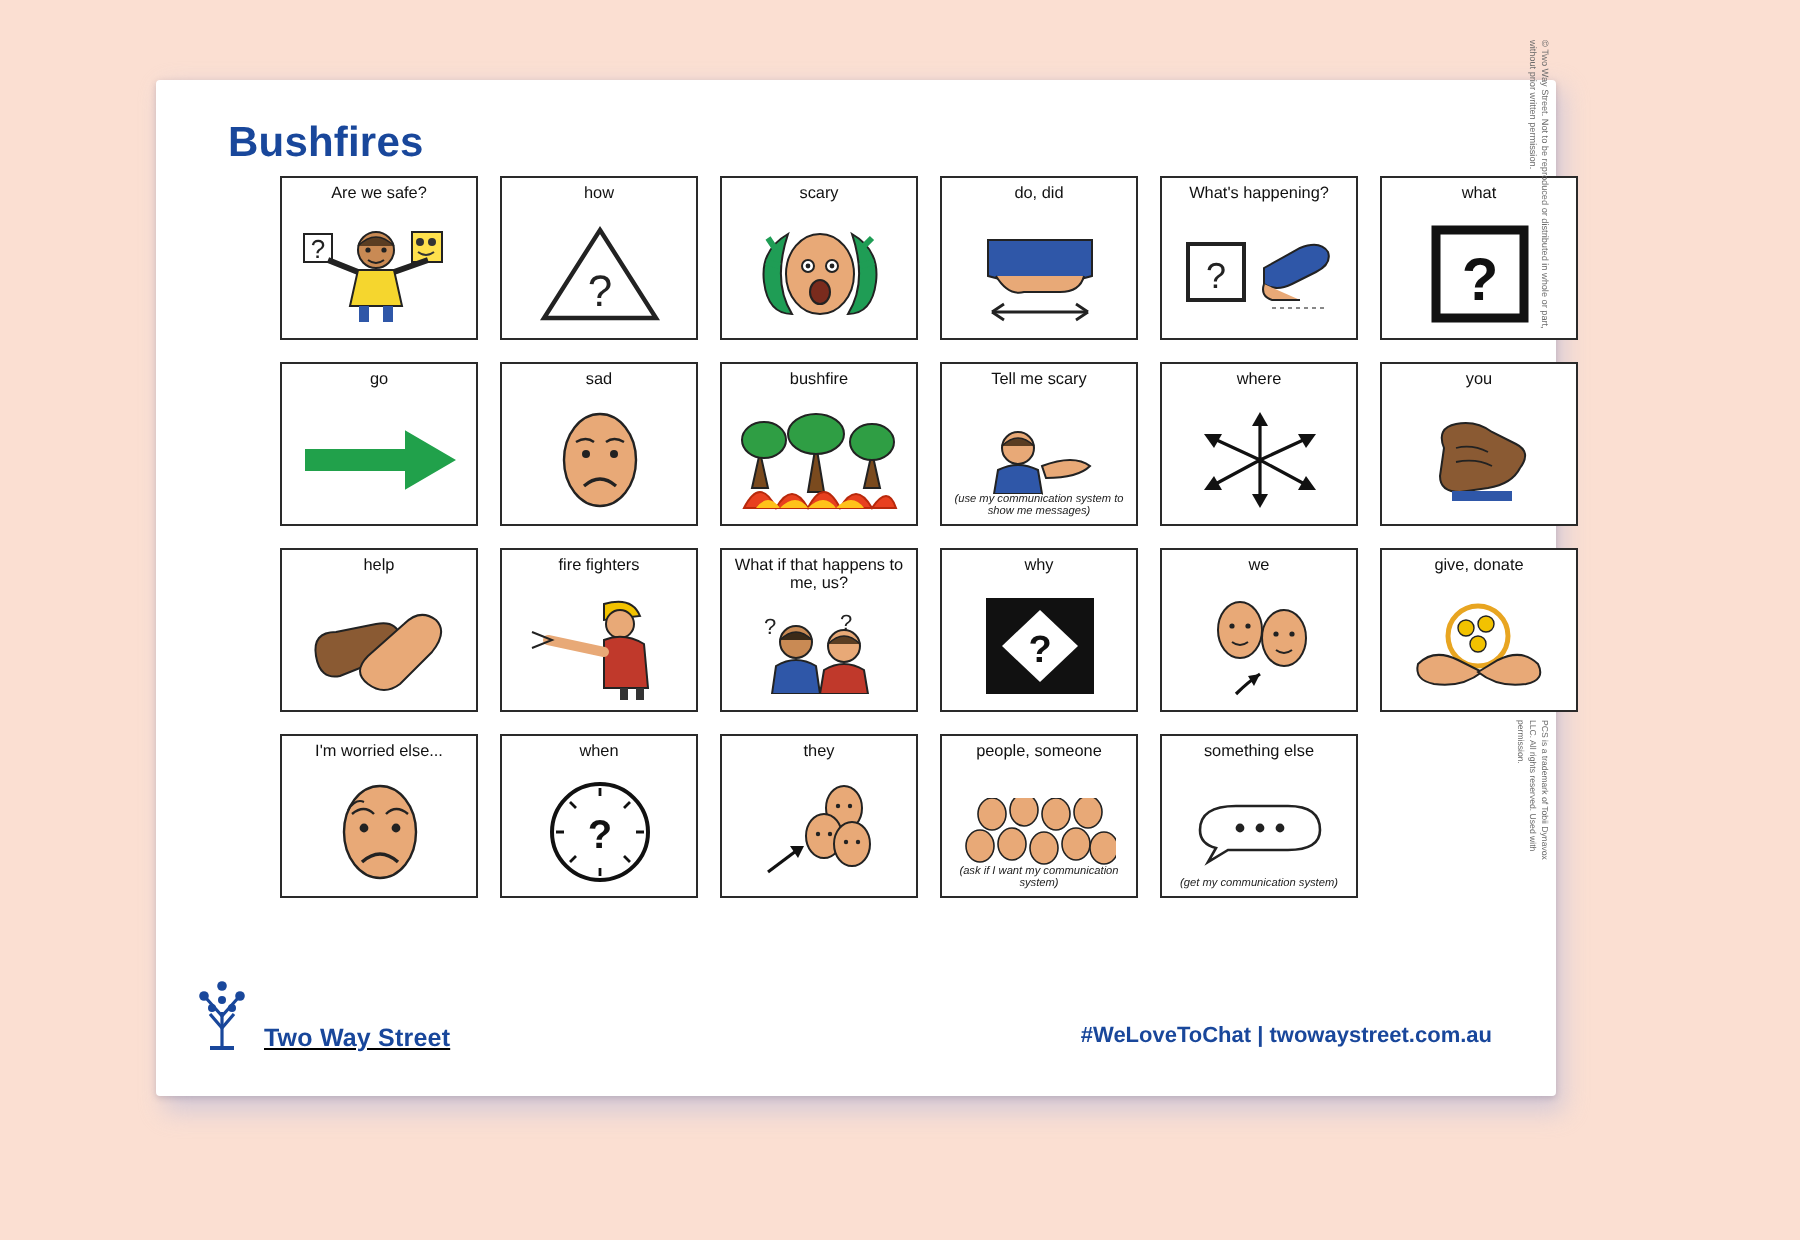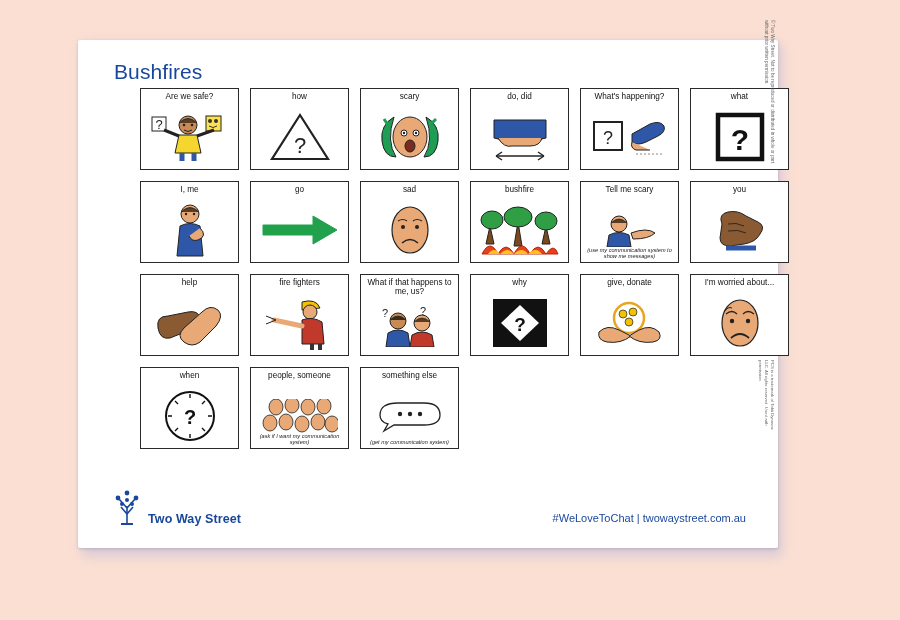--- a/index.html
+++ b/index.html
@@ -32,21 +32,21 @@
     height: 508px;
     background: #ffffff;
     border-radius: 2px;
     box-shadow: 0 1px 3px rgba(90,80,110,0.25);
   }
   .title {
     position: absolute;
     left: 36px;
     top: 20px;
     font-size: 21px;
-    font-weight: normal;
+    font-weight: bold;
     color: #19479b;
     letter-spacing: 0.1px;
   }
   .grid {
     position: absolute;
     left: 62px;
     top: 48px;
     display: grid;
     grid-template-columns: repeat(6, 99px);
     grid-template-rows: repeat(5, 82px);
@@ -87,38 +87,39 @@
     right: 0;
     font-size: 5.6px;
     font-style: italic;
     text-align: center;
     color: #222;
     line-height: 1.18;
     padding: 0 3px;
   }
   .footer-logo {
     position: absolute;
-    left: 34px;
+    left: 18px;
     top: 448px;
     display: flex;
     align-items: flex-end;
     gap: 6px;
+    text-decoration: underline;
   }
   .logo-text {
     font-size: 12.5px;
     font-weight: bold;
     color: #19479b;
     letter-spacing: 0.1px;
   }
   .footer-right {
     position: absolute;
     right: 32px;
     top: 472px;
     font-size: 11px;
-    font-weight: normal;
+    font-weight: bold;
     color: #19479b;
     margin-left: 28px;
   }
   .side-credit {
     position: absolute;
     right: 3px;
     top: 130px;
     width: 150px;
     transform: rotate(90deg);
     transform-origin: right top;
@@ -230,33 +231,20 @@
     <div class="cell">
       <div class="cell-label">what</div>
       <div class="cell-art">
         <svg width="52" height="50" viewBox="0 0 52 50">
           <rect x="4" y="3" width="44" height="44" fill="#fff" stroke="#111" stroke-width="4.5"></rect>
           <text x="26" y="38" font-size="30" text-anchor="middle" fill="#111" font-family="Liberation Sans" font-weight="bold">?</text>
         </svg>
       </div>
     </div>
 
-    <div class="cell">
-      <div class="cell-label">I, me</div>
-      <div class="cell-art">
-        <svg width="52" height="56" viewBox="0 0 52 56">
-          <circle cx="26" cy="12" r="9" fill="#e8a977" stroke="#222"></circle>
-          <path d="M17 10 Q26 1 35 10" fill="#5a3d22" stroke="#222" stroke-width="0.8"></path>
-          <circle cx="22" cy="12" r="1.2" fill="#222"></circle>
-            <circle cx="30" cy="12" r="1.2" fill="#222"></circle>
-          <path d="M16 24 Q26 19 36 24 L39 54 L13 54 Z" fill="#2f57a8" stroke="#222"></path>
-          <path d="M36 26 Q44 34 34 38 Q28 40 25 34" fill="#e8a977" stroke="#222"></path>
-        </svg>
-      </div>
-    </div>
 
     <div class="cell">
       <div class="cell-label">go</div>
       <div class="cell-art">
         <svg width="78" height="34" viewBox="0 0 78 34">
           <path d="M2 12 L52 12 L52 3 L76 17 L52 31 L52 22 L2 22 Z" fill="#21a14b" stroke="#21a14b"></path>
         </svg>
       </div>
     </div>
 
@@ -295,20 +283,38 @@
         <svg width="62" height="34" viewBox="0 0 62 34">
           <circle cx="20" cy="11" r="8" fill="#e8a977" stroke="#222"></circle>
           <path d="M12 10 Q20 2 28 10" fill="#5a3d22" stroke="#222" stroke-width="0.7"></path>
           <path d="M10 22 Q20 17 30 22 L32 34 L8 34 Z" fill="#2f57a8" stroke="#222"></path>
           <path d="M32 20 Q48 14 56 20 Q50 26 34 26 Z" fill="#e8a977" stroke="#222"></path>
         </svg>
         <div class="sub-note">(use my communication system to show me messages)</div>
       </div>
     </div>
 
+    <div class="cell">
+      <div class="cell-label">where</div>
+      <div class="cell-art">
+        <svg width="64" height="52" viewBox="0 0 64 52">
+          <g stroke="#111" stroke-width="1.6" fill="none">
+            <path d="M32 26 L32 4 M32 26 L32 48 M32 26 L6 14 M32 26 L58 14 M32 26 L6 40 M32 26 L58 40"></path>
+          </g>
+          <g fill="#111">
+            <path d="M32 2 l4 7 l-8 0 Z"></path>
+            <path d="M32 50 l4 -7 l-8 0 Z"></path>
+            <path d="M4 13 l9 0 l-4 7 Z"></path>
+            <path d="M60 13 l-9 0 l4 7 Z"></path>
+            <path d="M4 41 l9 0 l-4 -7 Z"></path>
+            <path d="M60 41 l-9 0 l4 -7 Z"></path>
+          </g>
+        </svg>
+      </div>
+    </div>
 
     <div class="cell">
       <div class="cell-label">you</div>
       <div class="cell-art">
         <svg width="56" height="52" viewBox="0 0 56 52">
           <path d="M10 20 Q6 10 16 8 Q26 6 34 12 L46 18 Q54 22 48 30 Q44 38 32 40 L18 42 Q8 42 8 34 Z" fill="#8a5a33" stroke="#222"></path>
           <path d="M16 20 Q24 18 32 22 M16 27 Q26 25 34 29" stroke="#222" fill="none" stroke-width="0.9"></path>
           <path d="M14 44 L44 44" stroke="#2f57a8" stroke-width="5"></path>
         </svg>
       </div>
@@ -359,39 +365,56 @@
       <div class="cell-label">why</div>
       <div class="cell-art">
         <svg width="58" height="52" viewBox="0 0 58 52">
           <rect x="2" y="2" width="54" height="48" fill="#111"></rect>
           <path d="M29 8 L48 26 L29 44 L10 26 Z" fill="#fff"></path>
           <text x="29" y="34" font-size="19" text-anchor="middle" fill="#111" font-family="Liberation Sans" font-weight="bold">?</text>
         </svg>
       </div>
     </div>
 
+    <div class="cell">
+      <div class="cell-label">we</div>
+      <div class="cell-art">
+        <svg width="64" height="52" viewBox="0 0 64 52">
+          <ellipse cx="22" cy="18" rx="11" ry="14" fill="#e8a977" stroke="#222"></ellipse>
+          <circle cx="18" cy="16" r="1.3" fill="#222"></circle>
+            <circle cx="26" cy="16" r="1.3" fill="#222"></circle>
+          <path d="M18 24 Q22 27 26 24" stroke="#222" fill="none"></path>
+          <ellipse cx="44" cy="22" rx="11" ry="14" fill="#e8a977" stroke="#222"></ellipse>
+          <circle cx="40" cy="20" r="1.3" fill="#222"></circle>
+            <circle cx="48" cy="20" r="1.3" fill="#222"></circle>
+          <path d="M40 28 Q44 31 48 28" stroke="#222" fill="none"></path>
+          <path d="M20 50 Q26 44 32 40" stroke="#111" stroke-width="1.6" fill="none"></path>
+          <path d="M32 40 l-6 1 l3 5 Z" fill="#111"></path>
+        </svg>
+      </div>
+    </div>
 
     <div class="cell">
       <div class="cell-label">give, donate</div>
       <div class="cell-art">
         <svg width="74" height="50" viewBox="0 0 74 50">
           <circle cx="36" cy="20" r="15" fill="#fff" stroke="#e8a521" stroke-width="2.5"></circle>
           <circle cx="30" cy="16" r="4" fill="#f2c200" stroke="#222" stroke-width="0.7"></circle>
           <circle cx="40" cy="14" r="4" fill="#f2c200" stroke="#222" stroke-width="0.7"></circle>
           <circle cx="36" cy="24" r="4" fill="#f2c200" stroke="#222" stroke-width="0.7"></circle>
           <path d="M6 34 Q14 26 26 32 L38 38 Q28 46 14 44 Q4 42 6 34Z" fill="#e8a977" stroke="#222"></path>
           <path d="M66 34 Q58 26 46 32 L36 38 Q46 46 60 44 Q70 42 66 34Z" fill="#e8a977" stroke="#222"></path>
         </svg>
       </div>
     </div>
 
 
 
     <div class="cell">
-      <div class="cell-label">I'm worried about...</div>
+      <div class="cell-label">I'm worried else...</div>
       <div class="cell-art">
         <svg width="52" height="54" viewBox="0 0 52 54">
           <ellipse cx="26" cy="27" rx="18" ry="23" fill="#e8a977" stroke="#222" stroke-width="1.2"></ellipse>
           <path d="M12 18 Q18 13 23 18 M29 18 Q34 13 40 18" stroke="#222" fill="none" stroke-width="1.2"></path>
           <circle cx="18" cy="25" r="2.2" fill="#222"></circle>
             <circle cx="34" cy="25" r="2.2" fill="#222"></circle>
           <path d="M17 42 Q26 34 35 42" stroke="#222" fill="none" stroke-width="1.7"></path>
           <path d="M10 16 Q14 10 18 12" stroke="#222" fill="none"></path>
         </svg>
       </div>
@@ -404,20 +427,38 @@
           <circle cx="27" cy="27" r="24" fill="#fff" stroke="#111" stroke-width="2"></circle>
           <g stroke="#111" stroke-width="1.4">
             <path d="M27 5 L27 9 M27 45 L27 49 M5 27 L9 27 M45 27 L49 27"></path>
             <path d="M12 12 L15 15 M42 12 L39 15 M12 42 L15 39 M42 42 L39 39"></path>
           </g>
           <text x="27" y="35" font-size="20" text-anchor="middle" fill="#111" font-family="Liberation Sans" font-weight="bold">?</text>
         </svg>
       </div>
     </div>
 
+    <div class="cell">
+      <div class="cell-label">they</div>
+      <div class="cell-art">
+        <svg width="64" height="48" viewBox="0 0 64 48">
+          <ellipse cx="44" cy="12" rx="9" ry="11" fill="#e8a977" stroke="#222"></ellipse>
+          <ellipse cx="34" cy="26" rx="9" ry="11" fill="#e8a977" stroke="#222"></ellipse>
+          <ellipse cx="48" cy="30" rx="9" ry="11" fill="#e8a977" stroke="#222"></ellipse>
+          <circle cx="41" cy="11" r="1.1" fill="#222"></circle>
+            <circle cx="47" cy="11" r="1.1" fill="#222"></circle>
+          <circle cx="31" cy="25" r="1.1" fill="#222"></circle>
+            <circle cx="37" cy="25" r="1.1" fill="#222"></circle>
+          <circle cx="45" cy="29" r="1.1" fill="#222"></circle>
+            <circle cx="51" cy="29" r="1.1" fill="#222"></circle>
+          <path d="M6 44 Q14 38 22 32" stroke="#111" stroke-width="1.6" fill="none"></path>
+          <path d="M24 31 l-7 0 l4 6 Z" fill="#111"></path>
+        </svg>
+      </div>
+    </div>
 
     <div class="cell">
       <div class="cell-label">people, someone</div>
       <div class="cell-art">
         <svg width="76" height="34" viewBox="0 0 76 34">
           <g fill="#e8a977" stroke="#222" stroke-width="0.8">
             <ellipse cx="14" cy="8" rx="7" ry="8"></ellipse>
               <ellipse cx="30" cy="6" rx="7" ry="8"></ellipse>
             <ellipse cx="46" cy="8" rx="7" ry="8"></ellipse>
               <ellipse cx="62" cy="7" rx="7" ry="8"></ellipse>

